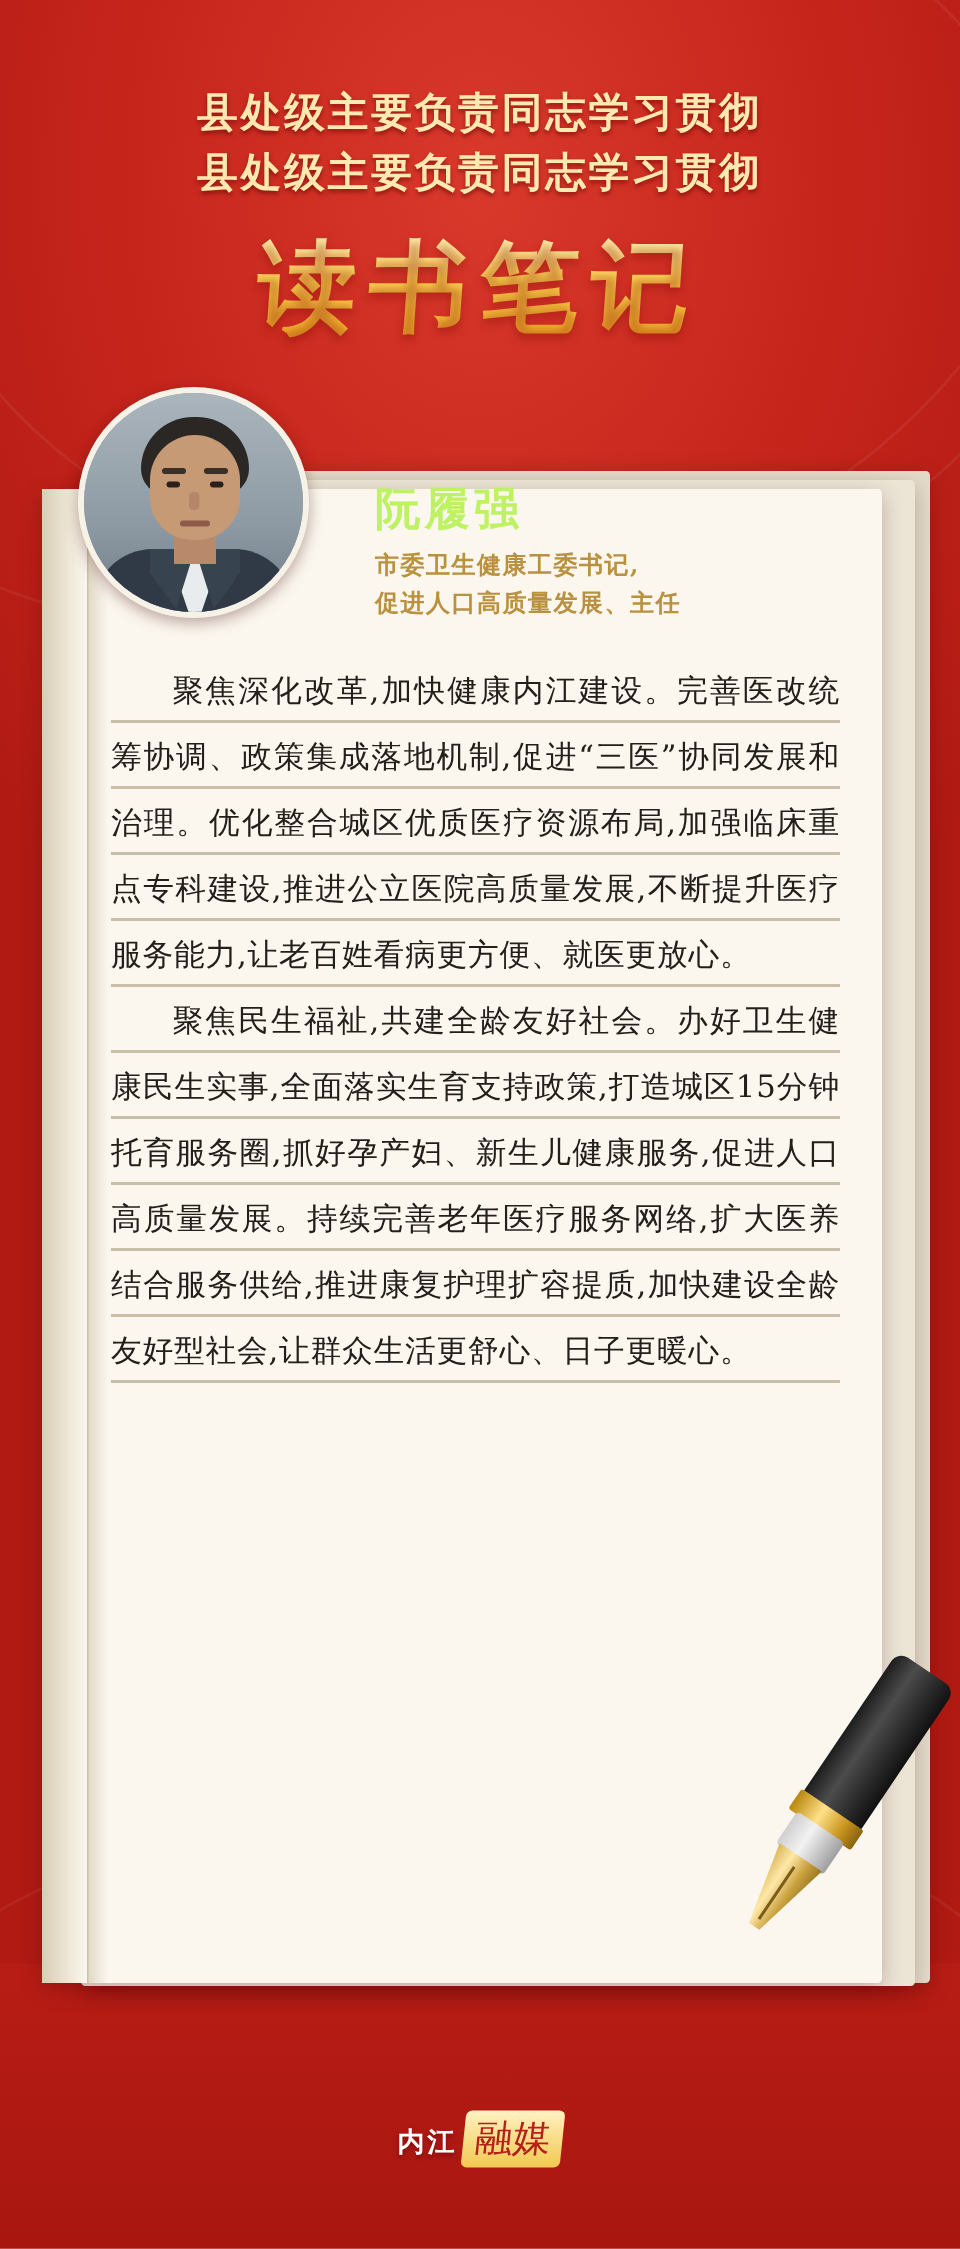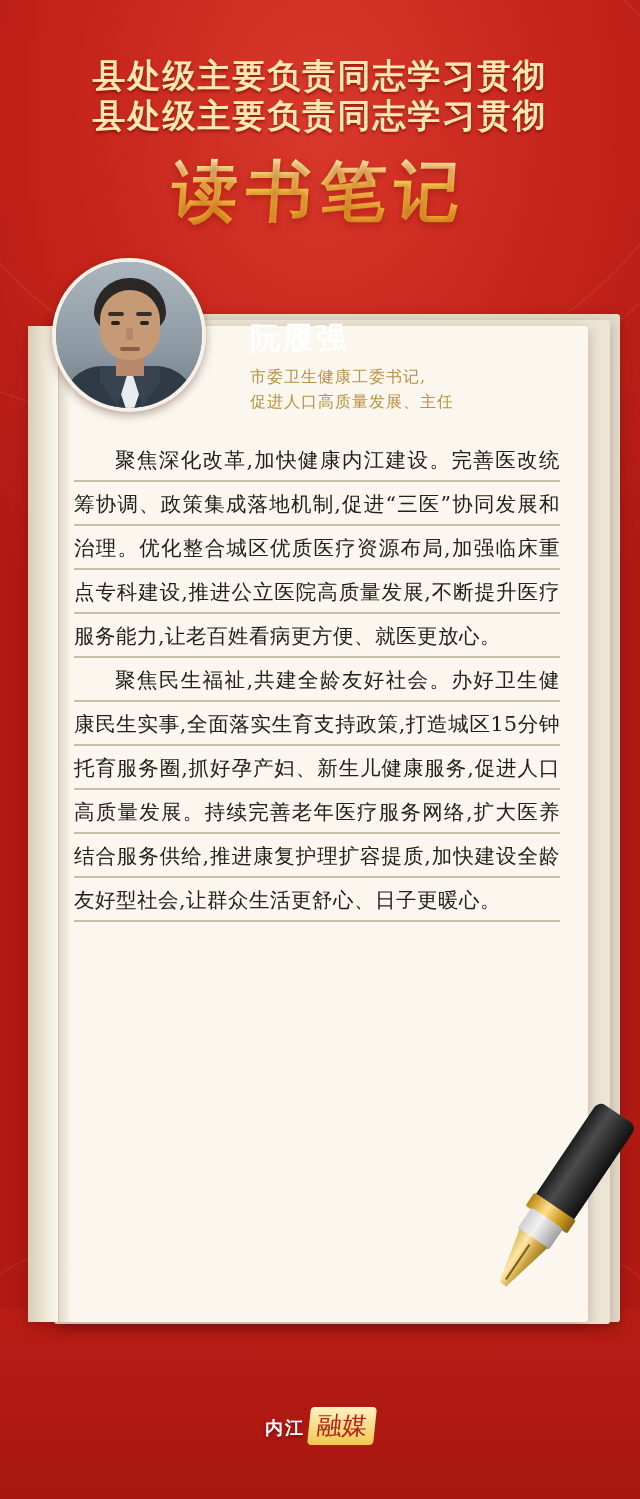--- a/index.html
+++ b/index.html
@@ -32,21 +32,21 @@
 
   
   .header{
     position:absolute;top:0;left:0;right:0;height:270px;
     text-align:center;
   }
   .hdr-line{
     color:#ffe9b0;
     font-family:"DejaVu Serif", serif;
     font-weight:bold;
-    font-size:33px;
+    font-size:27px;
     letter-spacing:2px;
     line-height:40px;
     text-shadow:0 2px 3px rgba(90,0,0,.55);
     white-space:nowrap;
   }
   .hdr-line.l1{padding-top:56px;}
   .title-big{
     margin-top:16px;
     font-family:"DejaVu Serif", serif;
     font-weight:bold;
@@ -136,28 +136,28 @@
   .portrait .collar-r{
     position:absolute;left:74px;top:104px;width:30px;height:40px;background:#37434f;
     clip-path:polygon(0 0,100% 0,100% 40%,42% 100%);
   }
 
   
   .name-block{
     position:absolute;left:250px;top:322px;width:330px;
   }
   .person-name{
-    font-family:Liberation Mono, monospace;
-    font-weight:bold;font-size:30px;color:#ffffff;letter-spacing:3px;
+    font-family:Liberation Serif, serif;
+    font-weight:bold;font-size:30px;color:#bef264;letter-spacing:3px;
     line-height:36px;
   }
   .person-title{
     margin-top:6px;
     font-family:"DejaVu Serif", serif;
-    font-weight:normal;
+    font-weight:bold;
     font-size:16px;color:#b9913f;line-height:25px;letter-spacing:1px;
   }
 
   
   .body-wrap{
     position:absolute;left:74px;top:438px;width:486px;
   }
   .para{
     font-family:"DejaVu Serif", serif;
     font-size:20.5px;

